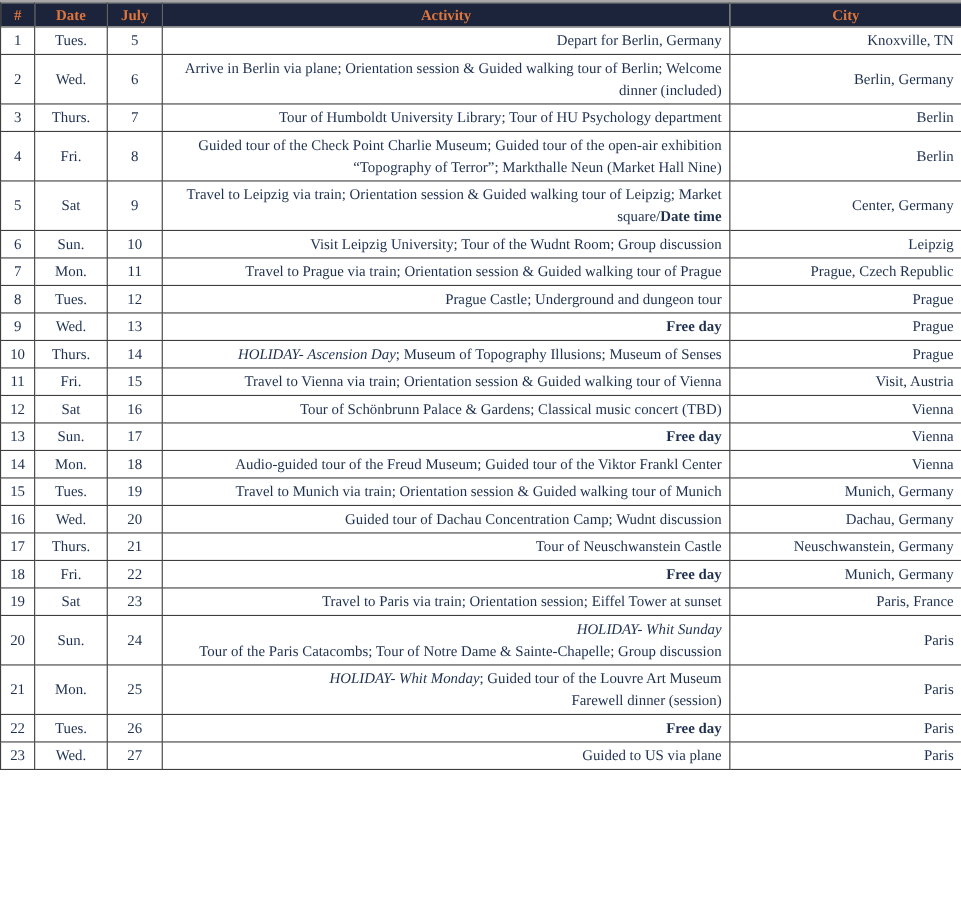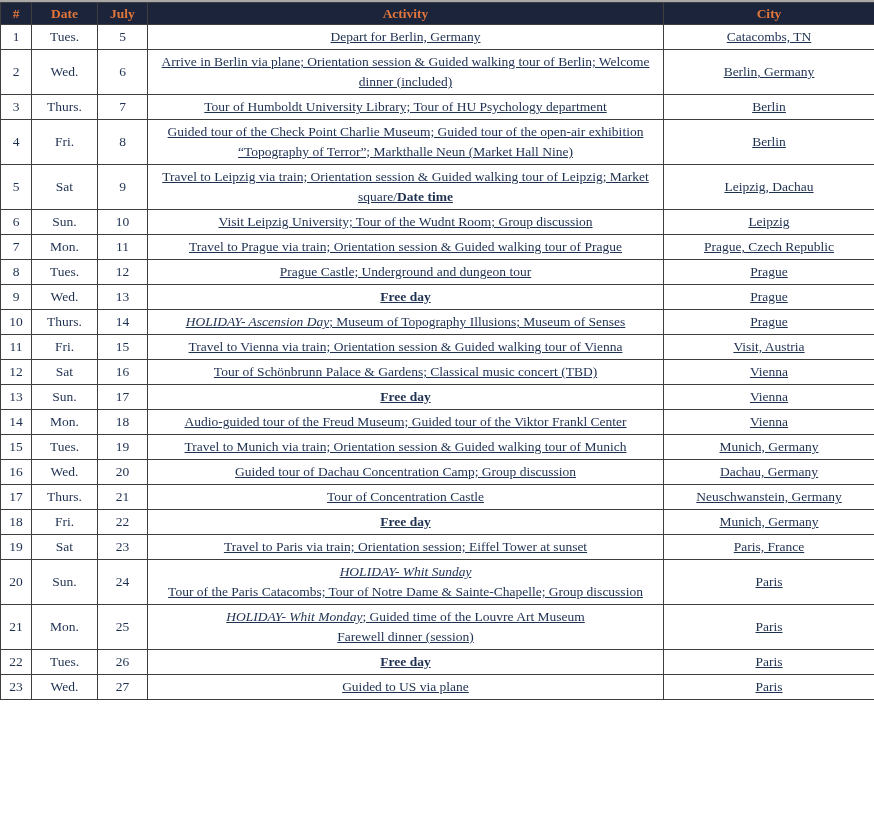--- a/index.html
+++ b/index.html
@@ -39,21 +39,21 @@
   table.itinerary thead th {
     background: var(--header-bg);
     color: var(--header-text);
     font-weight: bold;
     text-align: center;
     padding: 1px 4px;
     line-height: 19px;
     border-color: var(--border-color);
   }
   .c-num, .c-day, .c-may { text-align: center; }
-  .c-activity, .c-city { text-align: center; text-decoration: underline; }
+  .c-activity, .c-city { text-align: right; }
   .b { font-weight: bold; }
   .i { font-style: italic; }
 </style>
 </head>
 <body>
 
 <div class="page">
   <table class="itinerary">
     <colgroup>
       <col style="width:31px">
@@ -70,21 +70,21 @@
         <th>Activity</th>
         <th>City</th>
       </tr>
     </thead>
     <tbody id="rows-body">
         <tr>
           <td class="c-num">1</td>
           <td class="c-day">Tues.</td>
           <td class="c-may">5</td>
           <td class="c-activity"><span>Depart for Berlin, Germany</span></td>
-          <td class="c-city">Catacombs, TN</td>
+          <td class="c-city">Knoxville, TN</td>
         </tr>
         <tr>
           <td class="c-num">2</td>
           <td class="c-day">Wed.</td>
           <td class="c-may">6</td>
           <td class="c-activity"><span>Arrive in Berlin via plane; Orientation session &amp; Guided walking tour of Berlin; Welcome dinner (included)</span></td>
           <td class="c-city">Berlin, Germany</td>
         </tr>
         <tr>
           <td class="c-num">3</td>
@@ -98,21 +98,21 @@
           <td class="c-day">Fri.</td>
           <td class="c-may">8</td>
           <td class="c-activity"><span>Guided tour of the Check Point Charlie Museum; Guided tour of the open-air exhibition “Topography of Terror”; Markthalle Neun (Market Hall Nine)</span></td>
           <td class="c-city">Berlin</td>
         </tr>
         <tr>
           <td class="c-num">5</td>
           <td class="c-day">Sat</td>
           <td class="c-may">9</td>
           <td class="c-activity"><span>Travel to Leipzig via train; Orientation session &amp; Guided walking tour of Leipzig; Market square/</span><span class="b">Date time</span></td>
-          <td class="c-city">Leipzig, Dachau</td>
+          <td class="c-city">Center, Germany</td>
         </tr>
         <tr>
           <td class="c-num">6</td>
           <td class="c-day">Sun.</td>
           <td class="c-may">10</td>
           <td class="c-activity"><span>Visit Leipzig University; Tour of the Wudnt Room; Group discussion</span></td>
           <td class="c-city">Leipzig</td>
         </tr>
         <tr>
           <td class="c-num">7</td>
@@ -174,28 +174,28 @@
           <td class="c-num">15</td>
           <td class="c-day">Tues.</td>
           <td class="c-may">19</td>
           <td class="c-activity"><span>Travel to Munich via train; Orientation session &amp; Guided walking tour of Munich</span></td>
           <td class="c-city">Munich, Germany</td>
         </tr>
         <tr>
           <td class="c-num">16</td>
           <td class="c-day">Wed.</td>
           <td class="c-may">20</td>
-          <td class="c-activity"><span>Guided tour of Dachau Concentration Camp; Group discussion</span></td>
+          <td class="c-activity"><span>Guided tour of Dachau Concentration Camp; Wudnt discussion</span></td>
           <td class="c-city">Dachau, Germany</td>
         </tr>
         <tr>
           <td class="c-num">17</td>
           <td class="c-day">Thurs.</td>
           <td class="c-may">21</td>
-          <td class="c-activity"><span>Tour of Concentration Castle</span></td>
+          <td class="c-activity"><span>Tour of Neuschwanstein Castle</span></td>
           <td class="c-city">Neuschwanstein, Germany</td>
         </tr>
         <tr>
           <td class="c-num">18</td>
           <td class="c-day">Fri.</td>
           <td class="c-may">22</td>
           <td class="c-activity"><span class="b">Free day</span></td>
           <td class="c-city">Munich, Germany</td>
         </tr>
         <tr>
@@ -209,21 +209,21 @@
           <td class="c-num">20</td>
           <td class="c-day">Sun.</td>
           <td class="c-may">24</td>
           <td class="c-activity"><span class="i">HOLIDAY- Whit Sunday</span><br><span>Tour of the Paris Catacombs; Tour of Notre Dame &amp; Sainte-Chapelle; Group discussion</span></td>
           <td class="c-city">Paris</td>
         </tr>
         <tr>
           <td class="c-num">21</td>
           <td class="c-day">Mon.</td>
           <td class="c-may">25</td>
-          <td class="c-activity"><span class="i">HOLIDAY- Whit Monday</span><span>; Guided time of the Louvre Art Museum</span><br><span>Farewell dinner (session)</span></td>
+          <td class="c-activity"><span class="i">HOLIDAY- Whit Monday</span><span>; Guided tour of the Louvre Art Museum</span><br><span>Farewell dinner (session)</span></td>
           <td class="c-city">Paris</td>
         </tr>
         <tr>
           <td class="c-num">22</td>
           <td class="c-day">Tues.</td>
           <td class="c-may">26</td>
           <td class="c-activity"><span class="b">Free day</span></td>
           <td class="c-city">Paris</td>
         </tr>
         <tr>

